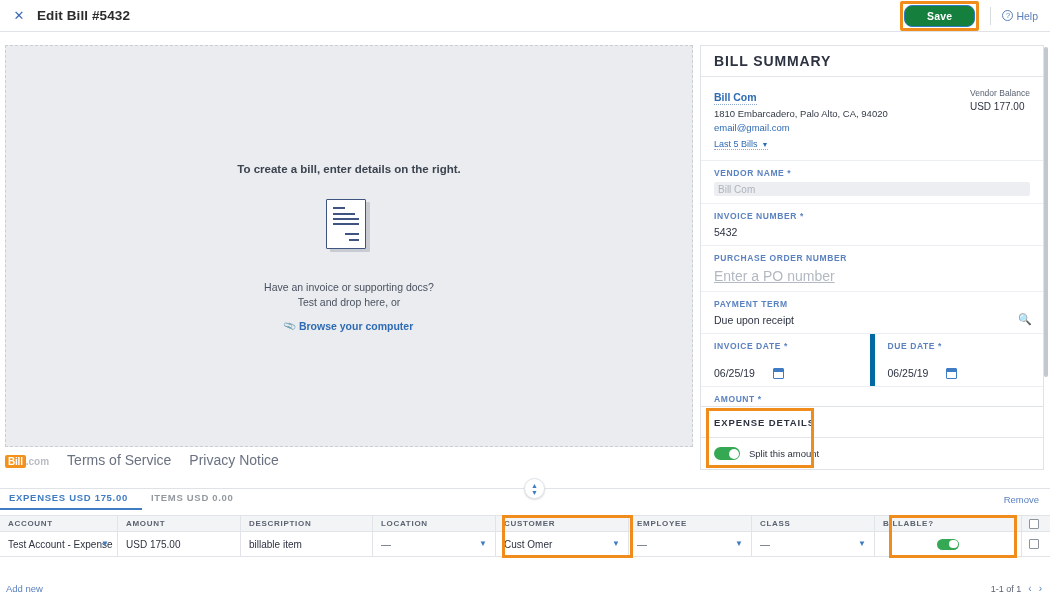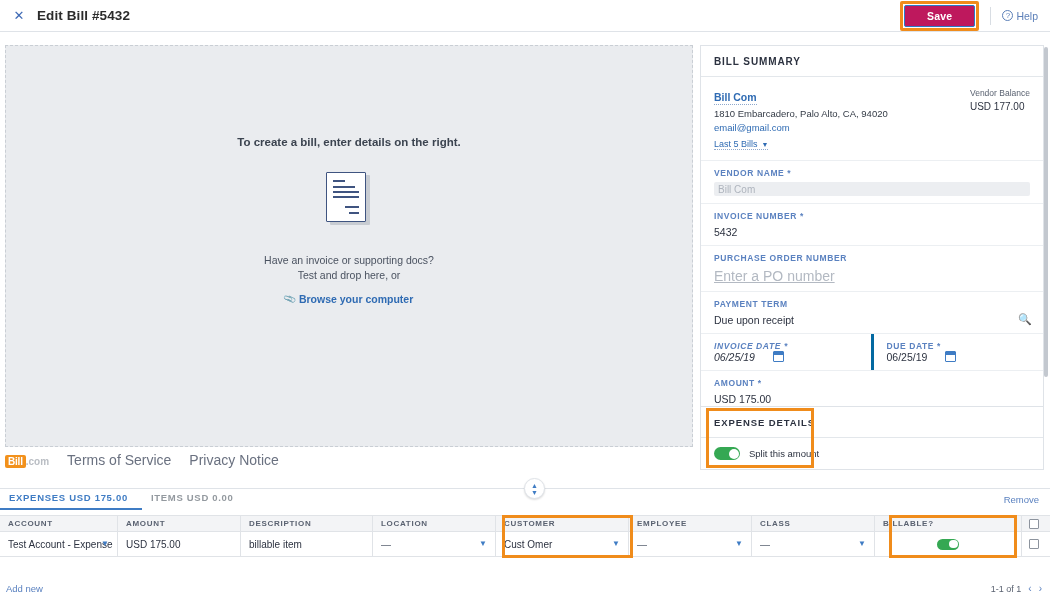--- a/index.html
+++ b/index.html
@@ -27,21 +27,21 @@
     letter-spacing: .1px;
   }
   .header-right {
     margin-left: auto; display: flex; align-items: center; height: 31px;
   }
   .save-wrap {
     position: relative; display: flex; align-items: center; justify-content: center;
     padding: 4px;
   }
   .save-btn {
-    background: #be185d; color: #fff; border: 1px solid #2b7cc6; border-radius: 2px;
+    background: #15803d; color: #fff; border: 1px solid #2b7cc6; border-radius: 8px;
     font-size: 10.5px; font-weight: bold; padding: 4px 22px; cursor: pointer;
     font-family: "Liberation Sans", sans-serif; letter-spacing: .2px;
   }
   .hl-save {
     position: absolute; left: 0; top: 0; right: 0; bottom: 0;
     border: 3px solid #f08c1b; border-radius: 2px; pointer-events: none;
   }
   .hdr-divider { width: 1px; height: 18px; background: #d8dde3; margin: 0 11px; }
   .help-link {
     display: flex; align-items: center; gap: 3px; color: #5b7fb8;
@@ -56,21 +56,21 @@
     position: absolute; left: 0; top: 31px; width: 1050px; height: 1px; background: #dfe3e8;
   }
 
   
   .dropzone {
     position: absolute; left: 5px; top: 45px; width: 688px; height: 402px;
     background: #eaecef; border: 1px dashed #c9ced4;
     display: flex; flex-direction: column; align-items: center;
   }
   .dz-title {
-    margin-top: 90px; font-size: 11.5px; font-weight: bold; color: #3c4450;
+    margin-top: 117px; font-size: 11.5px; font-weight: bold; color: #3c4450;
   }
   .doc-icon { margin-top: 24px; position: relative; width: 46px; height: 54px; }
   .doc-shadow {
     position: absolute; left: 4px; top: 3px; width: 40px; height: 50px;
     background: #c8ccd2; border-radius: 1px;
   }
   .doc-page {
     position: absolute; left: 0; top: 0; width: 40px; height: 50px;
     background: #ffffff; border: 1.5px solid #3f5480; border-radius: 1px;
   }
@@ -99,21 +99,21 @@
   
   .summary {
     position: absolute; left: 700px; top: 45px; width: 344px; height: 402px;
     background: #ffffff; border: 1px solid #dfe3e8;
     overflow: hidden;
   }
   .sum-head {
     height: 31px; border-bottom: 1px solid #e3e7eb; display: flex; align-items: center;
     padding-left: 13px;
   }
-  .sum-head-txt { font-size: 10px; font-weight: bold; color: #2c3240; letter-spacing: .9px; }
+  .sum-head-txt { font-size: 14px; font-weight: bold; color: #2c3240; letter-spacing: .9px; }
   .vendor-block { padding: 10px 13px 9px 13px; border-bottom: 1px solid #eceff2; position: relative; }
   .vendor-name-link {
     font-size: 10.5px; font-weight: bold; color: #2f6bb3; border-bottom: 1px dotted #8fa8cc;
     display: inline-block; cursor: pointer; line-height: 13px;
   }
   .vendor-addr { font-size: 9.5px; color: #333a45; margin-top: 3px; }
   .vendor-email { font-size: 9.5px; color: #2f6bb3; margin-top: 3px; cursor: pointer; }
   .last-bills {
     font-size: 9px; color: #2f6bb3; margin-top: 3px; border-bottom: 1px dotted #8fa8cc;
     display: inline-flex; align-items: center; gap: 4px; cursor: pointer;
@@ -132,22 +132,22 @@
     margin-top: 4px; background: #eceef1; border-radius: 2px; height: 14px;
     display: flex; align-items: center; padding-left: 4px;
     font-size: 10px; color: #aeb4bd;
   }
   .search-ico {
     position: absolute; right: 14px; bottom: 8px; width: 11px; height: 11px;
     color: #2f6bb3; font-size: 11px; line-height: 1; cursor: pointer;
   }
   .two-col { display: flex; border-bottom: 1px solid #eceff2; }
   .two-col .fld { border-bottom: none; flex: 1; }
-  .two-col .fld:first-child { border-right: 3px solid #0369a1; font-style: italic; }
-  .date-row { display: flex; align-items: flex-start; gap: 18px; margin-top: 0; }
+  .two-col .fld:first-child { border-right: 5px solid #0369a1; }
+  .date-row { display: flex; align-items: center; gap: 18px; margin-top: 16px; }
   .date-val { font-size: 10.5px; color: #2c3240; }
   .cal-ico {
     width: 11px; height: 11px; border: 1.3px solid #3f7cc4; border-radius: 1px;
     position: relative; cursor: pointer;
   }
   .cal-ico:before {
     content: ""; position: absolute; left: 0; top: 0; right: 0; height: 3px; background: #3f7cc4;
   }
   .desc-box { height: 44px; position: relative; }
   .resize-grip {

